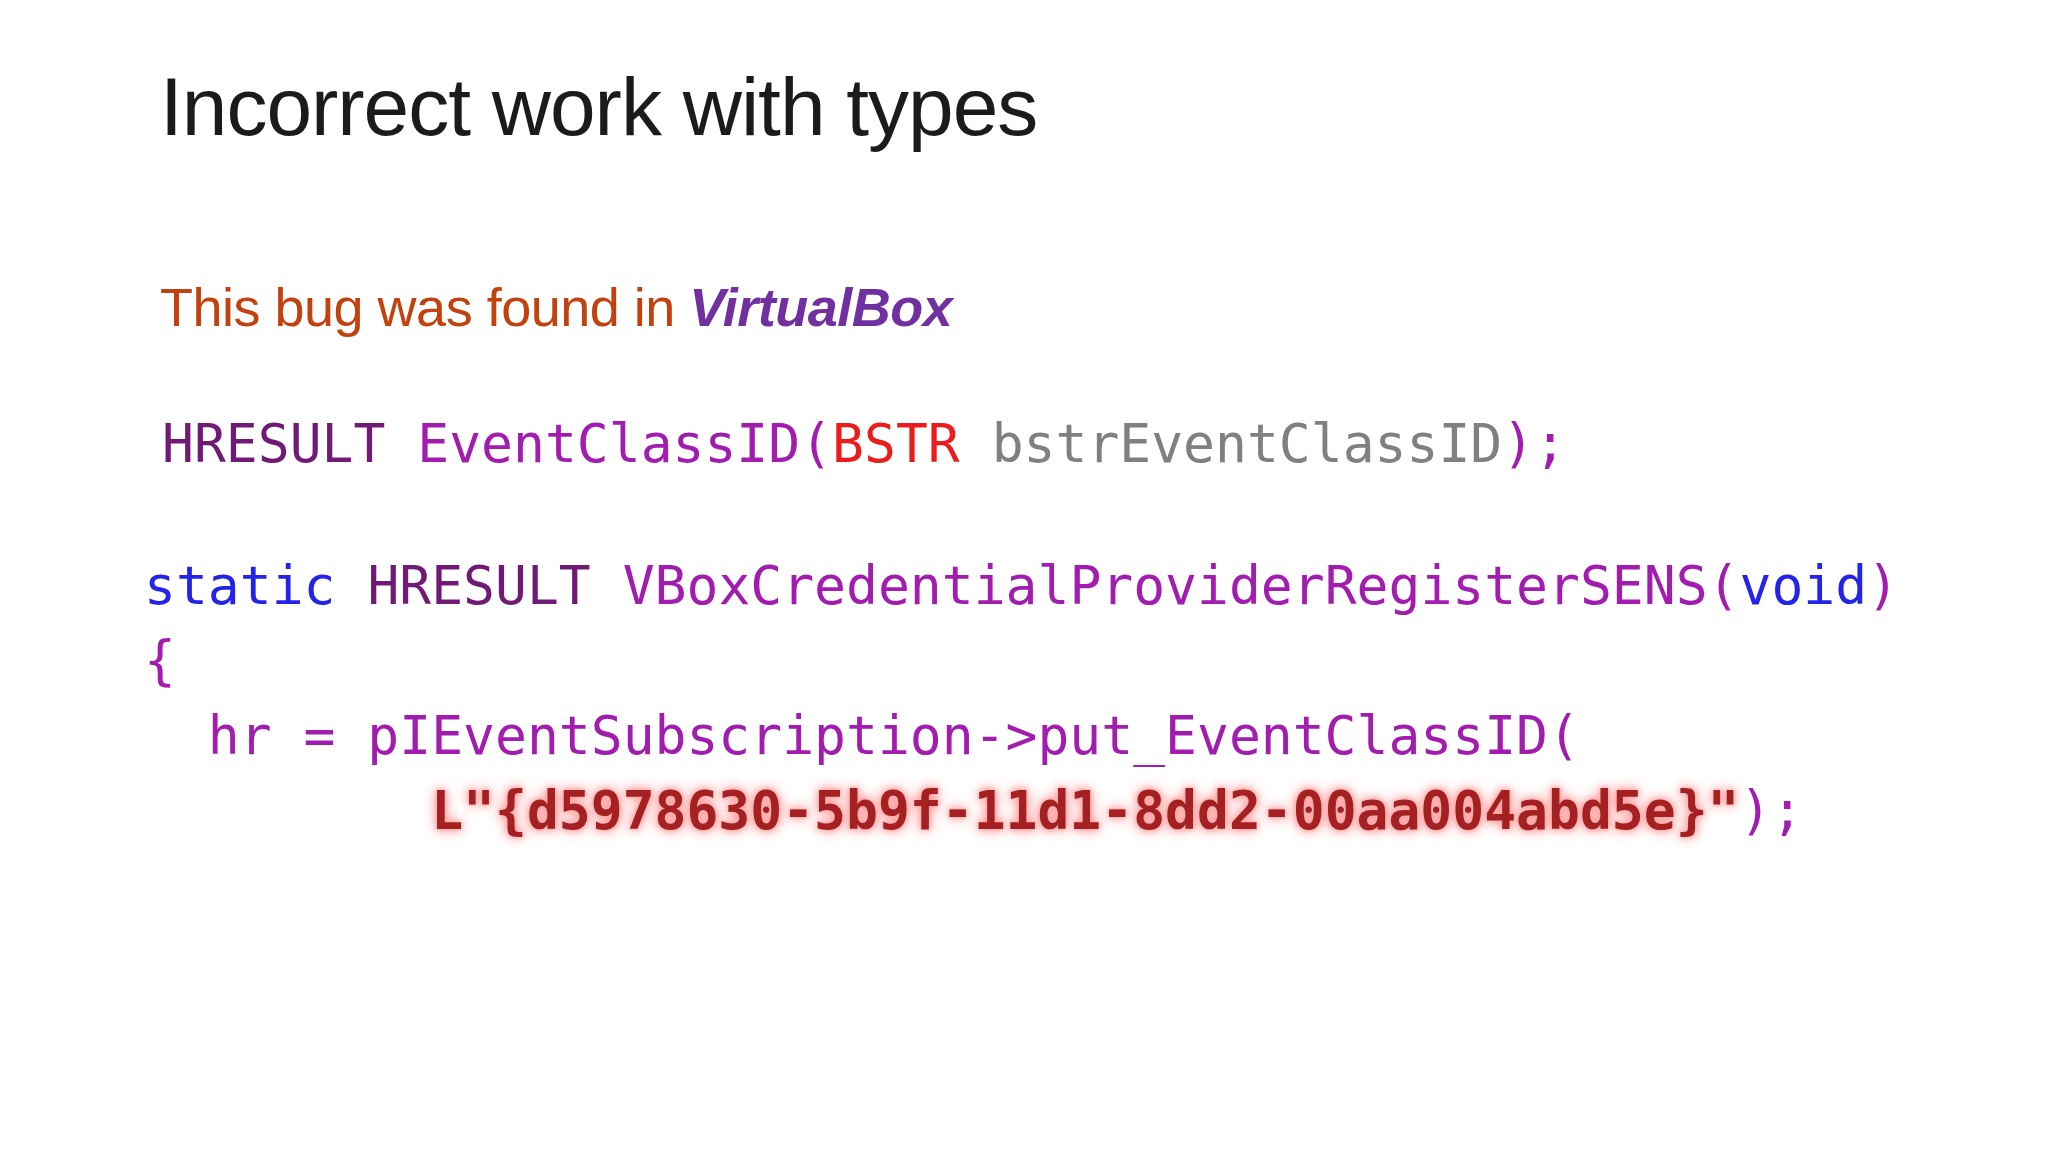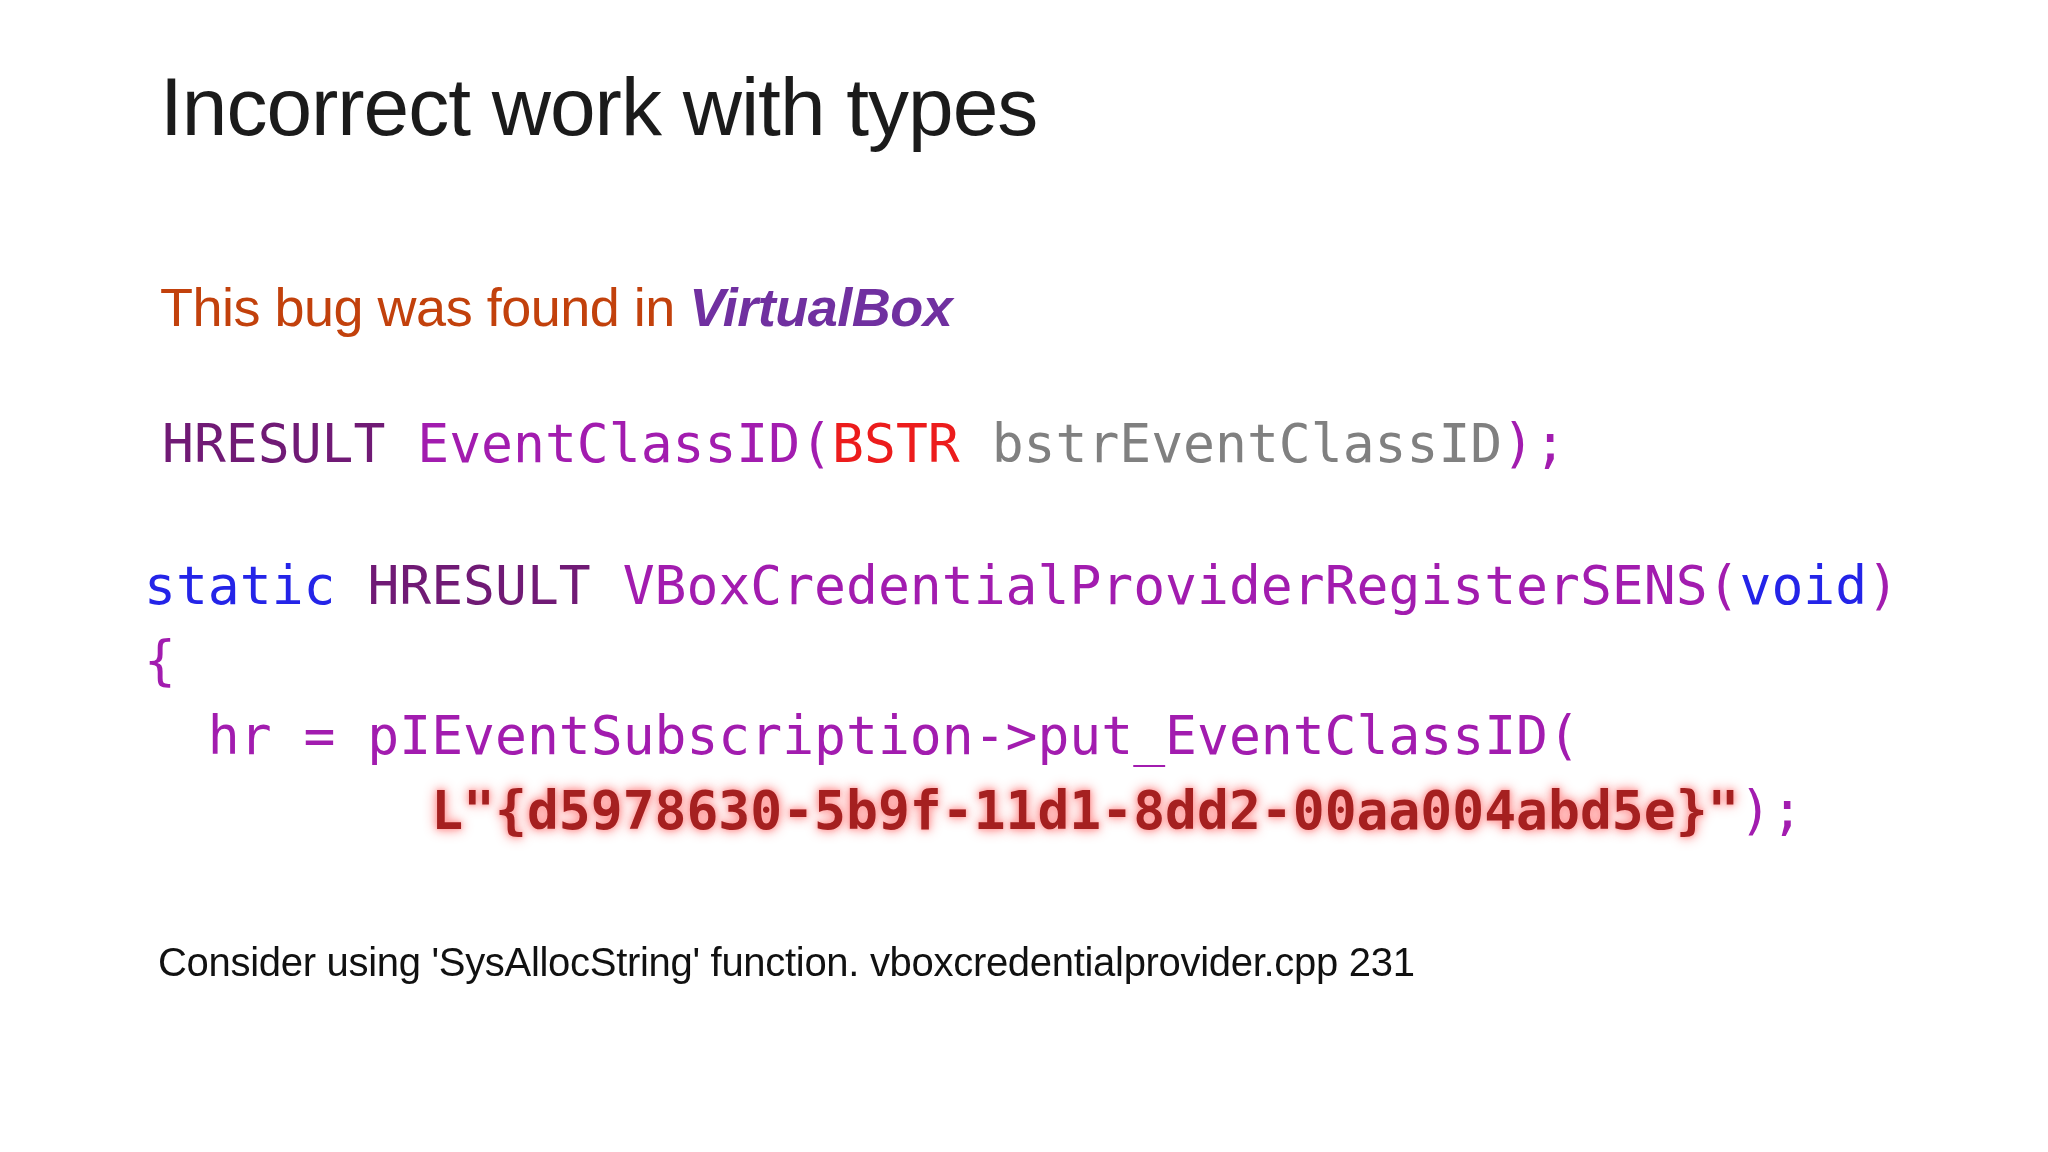--- a/index.html
+++ b/index.html
@@ -61,16 +61,15 @@
 
   <div id="subtitle">
     <span class="subtitle-prefix">This bug was found in </span><span class="subtitle-product">VirtualBox</span>
   </div>
 
   <div id="code-declaration" class="code"><span class="tk tk-type">HRESULT</span><span class="tk tk-plain"> EventClassID(</span><span class="tk tk-err">BSTR</span><span class="tk tk-plain"> </span><span class="tk tk-gray">bstrEventClassID</span><span class="tk tk-plain">);</span></div>
 
   <div id="code-snippet" class="code"><div class="code-line"><span class="tk tk-kw">static</span><span class="tk tk-plain"> </span><span class="tk tk-type">HRESULT</span><span class="tk tk-plain"> VBoxCredentialProviderRegisterSENS(</span><span class="tk tk-kw">void</span><span class="tk tk-plain">)</span></div><div class="code-line"><span class="tk tk-plain">{</span></div><div class="code-line"><span class="tk tk-plain">  hr = pIEventSubscription-&gt;put_EventClassID(</span></div><div class="code-line"><span class="tk tk-plain">         </span><span class="tk tk-glow">L"{d5978630-5b9f-11d1-8dd2-00aa004abd5e}"</span><span class="tk tk-plain">);</span></div></div>
 
   <div id="analyzer-message">
-    <div>Consider using 'SysAllocString' function. vboxcredentialprovider.cpp 231</div>
   </div>
 
 </div>
 
 </body></html>

